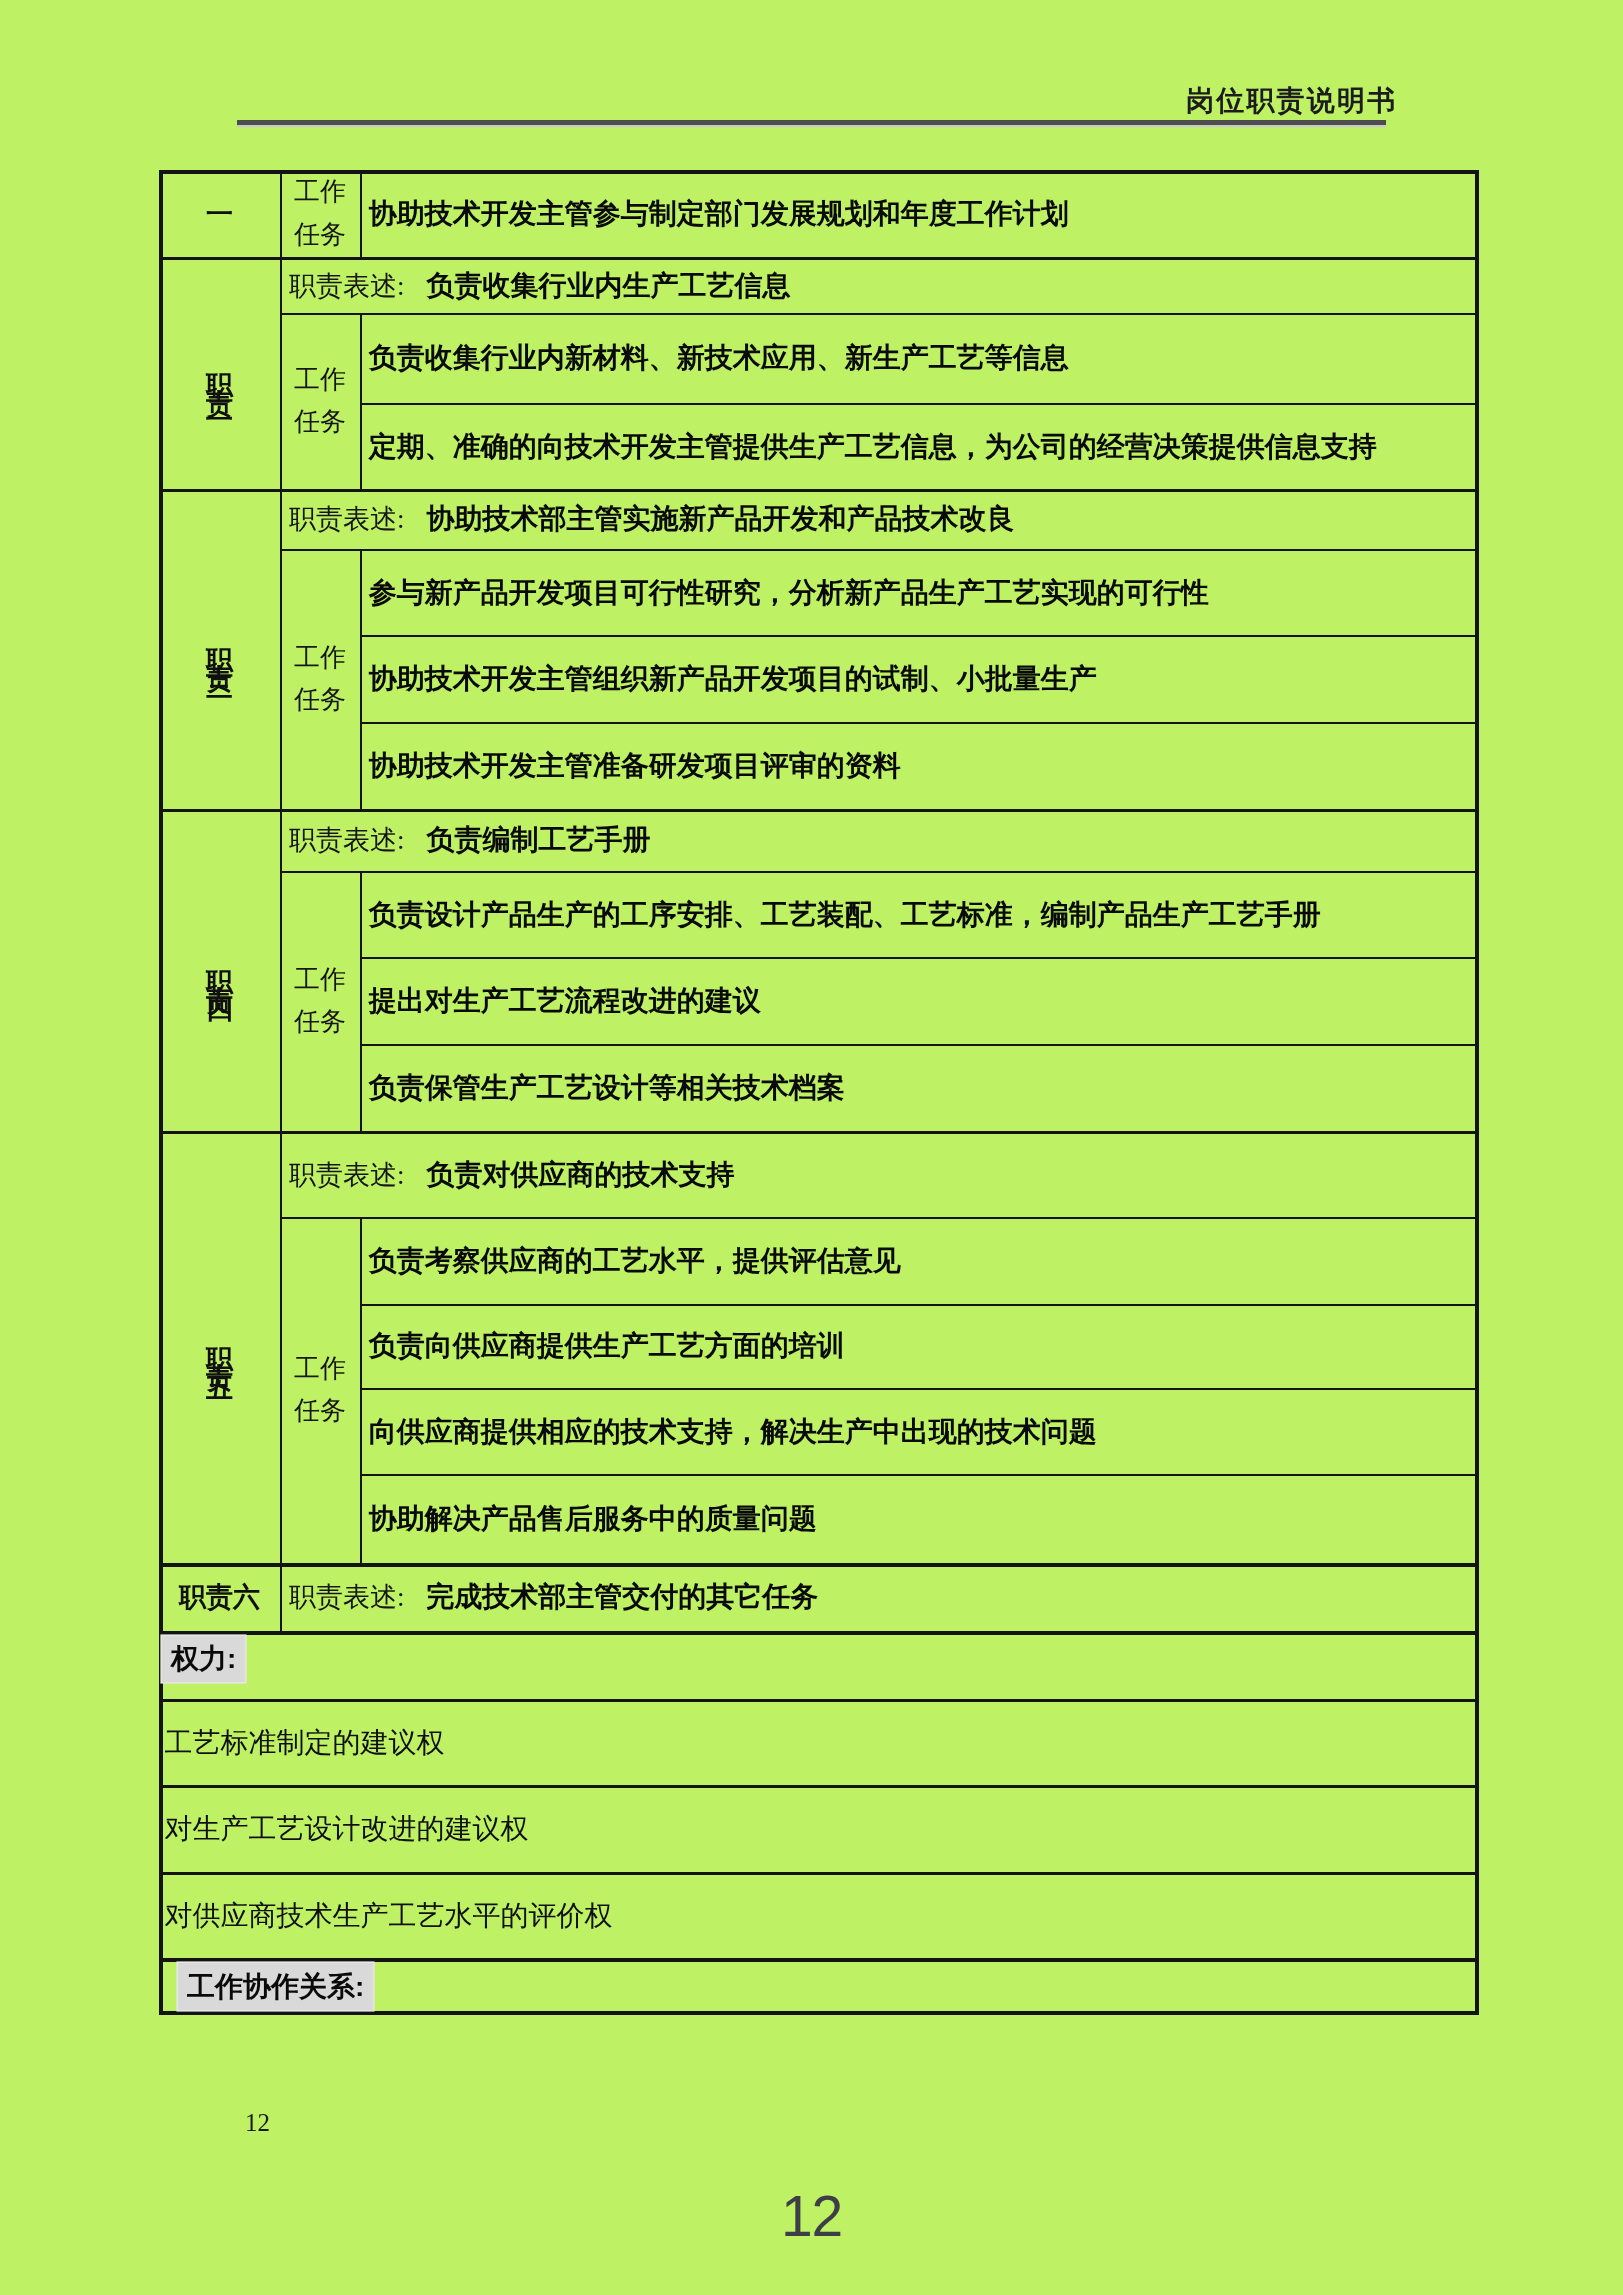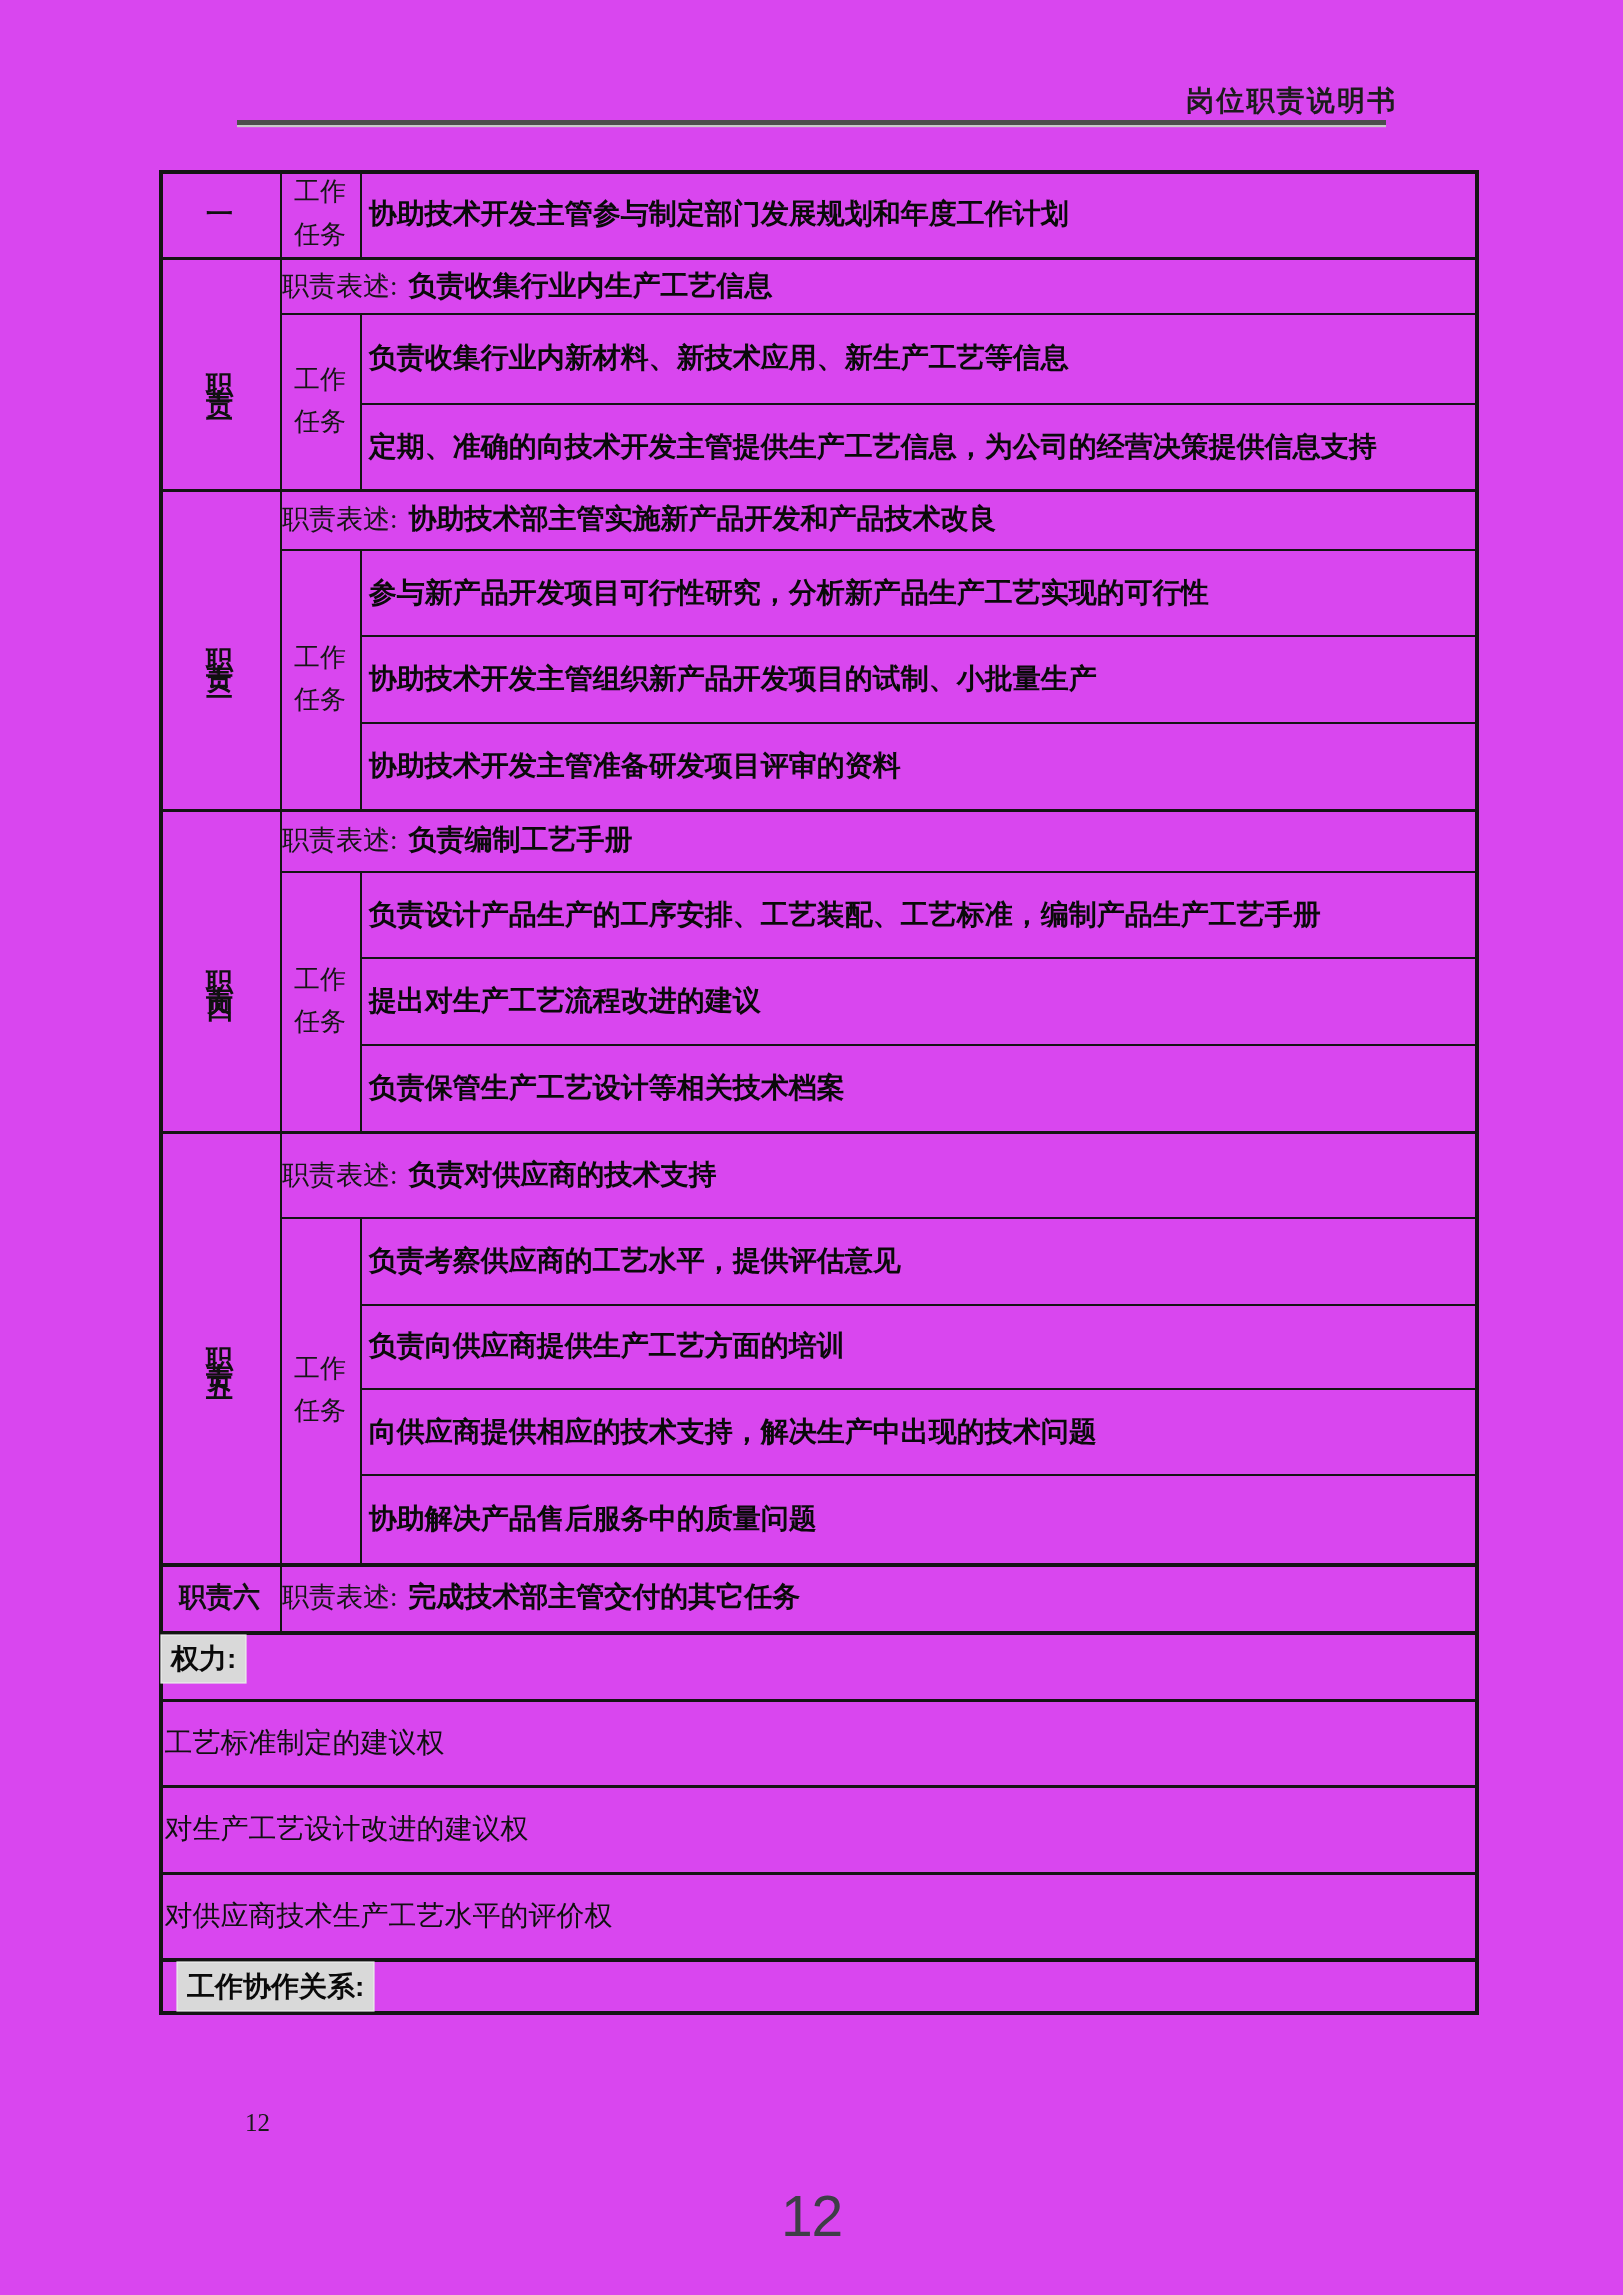--- a/index.html
+++ b/index.html
@@ -1,16 +1,16 @@
 <!DOCTYPE html>
 <html style="font-size:8.7px"><head>
 <meta charset="utf-8">
 <style>
   html,body{margin:0;padding:0;background:#ffffff;}
-  .page{position:relative;width:1623px;height:2295px;background:#d946ef;overflow:hidden;
+  .page{position:relative;width:1623px;height:2295px;background:#bef264;overflow:hidden;
         font-family:"Liberation Serif","DejaVu Serif",serif;color:#0d0d0d;}
   
   .doc-title{position:absolute;left:1186px;top:82px;font-size:28px;font-weight:600;
              letter-spacing:2.2px;color:#1c1c1c;white-space:nowrap;}
   .head-rule{position:absolute;left:237px;top:120px;width:1149px;height:4.9px;background:#4d4d4d;
              box-shadow:0 2.2px 0 #c9c9c9;}
   
   .tbl{position:absolute;left:159px;top:170px;width:1320px;height:1845px;}
   .ln{position:absolute;background:#141414;display:block;}
   .cell{position:absolute;display:flex;align-items:center;box-sizing:border-box;}
@@ -21,21 +21,21 @@
   .t-label{font-family:"Liberation Serif","DejaVu Serif",serif;font-weight:400;
            font-size:27px;color:#161616;white-space:nowrap;}
   .gap-wide{margin-left:11px;}
   .gap-narrow{margin-left:10.8px;}
   .duty-h{font-weight:700;font-size:27px;color:#101010;}
   .duty-v{font-weight:700;font-size:27px;color:#101010;
           writing-mode:vertical-rl;text-orientation:upright;letter-spacing:0.5em;}
   .wz{width:56px;margin:8px auto;text-align:center;font-size:26px;font-weight:400;
       color:#161616;line-height:1.62;word-break:break-all;}
   .pad-task{padding-left:8.7px;}
-  .pad-stmt{padding-left:2px;}
+  .pad-stmt{padding-left:9px;gap:11px;}
   .pad-right{padding-left:5.4px;}
   .right-text{font-size:28px;font-weight:400;color:#101010;white-space:nowrap;}
   .hl-box{background:#d9d9d9;box-shadow:0 0 0 1.6px #e6e6e6;padding:4.3px 8.7px;
           font-family:"Liberation Sans","DejaVu Sans",sans-serif;font-weight:700;
           font-size:28px;color:#0a0a0a;white-space:nowrap;margin-left:3.2px;}
   
   .pn-small{position:absolute;left:245px;top:2109px;font-size:25px;color:#1a1a1a;}
   .pn-large{position:absolute;left:50%;transform:translateX(-50%);top:2188px;
             font-family:"Liberation Sans","DejaVu Sans",sans-serif;font-size:57px;
             line-height:1;color:#3e3e46;letter-spacing:-1.1px;}

